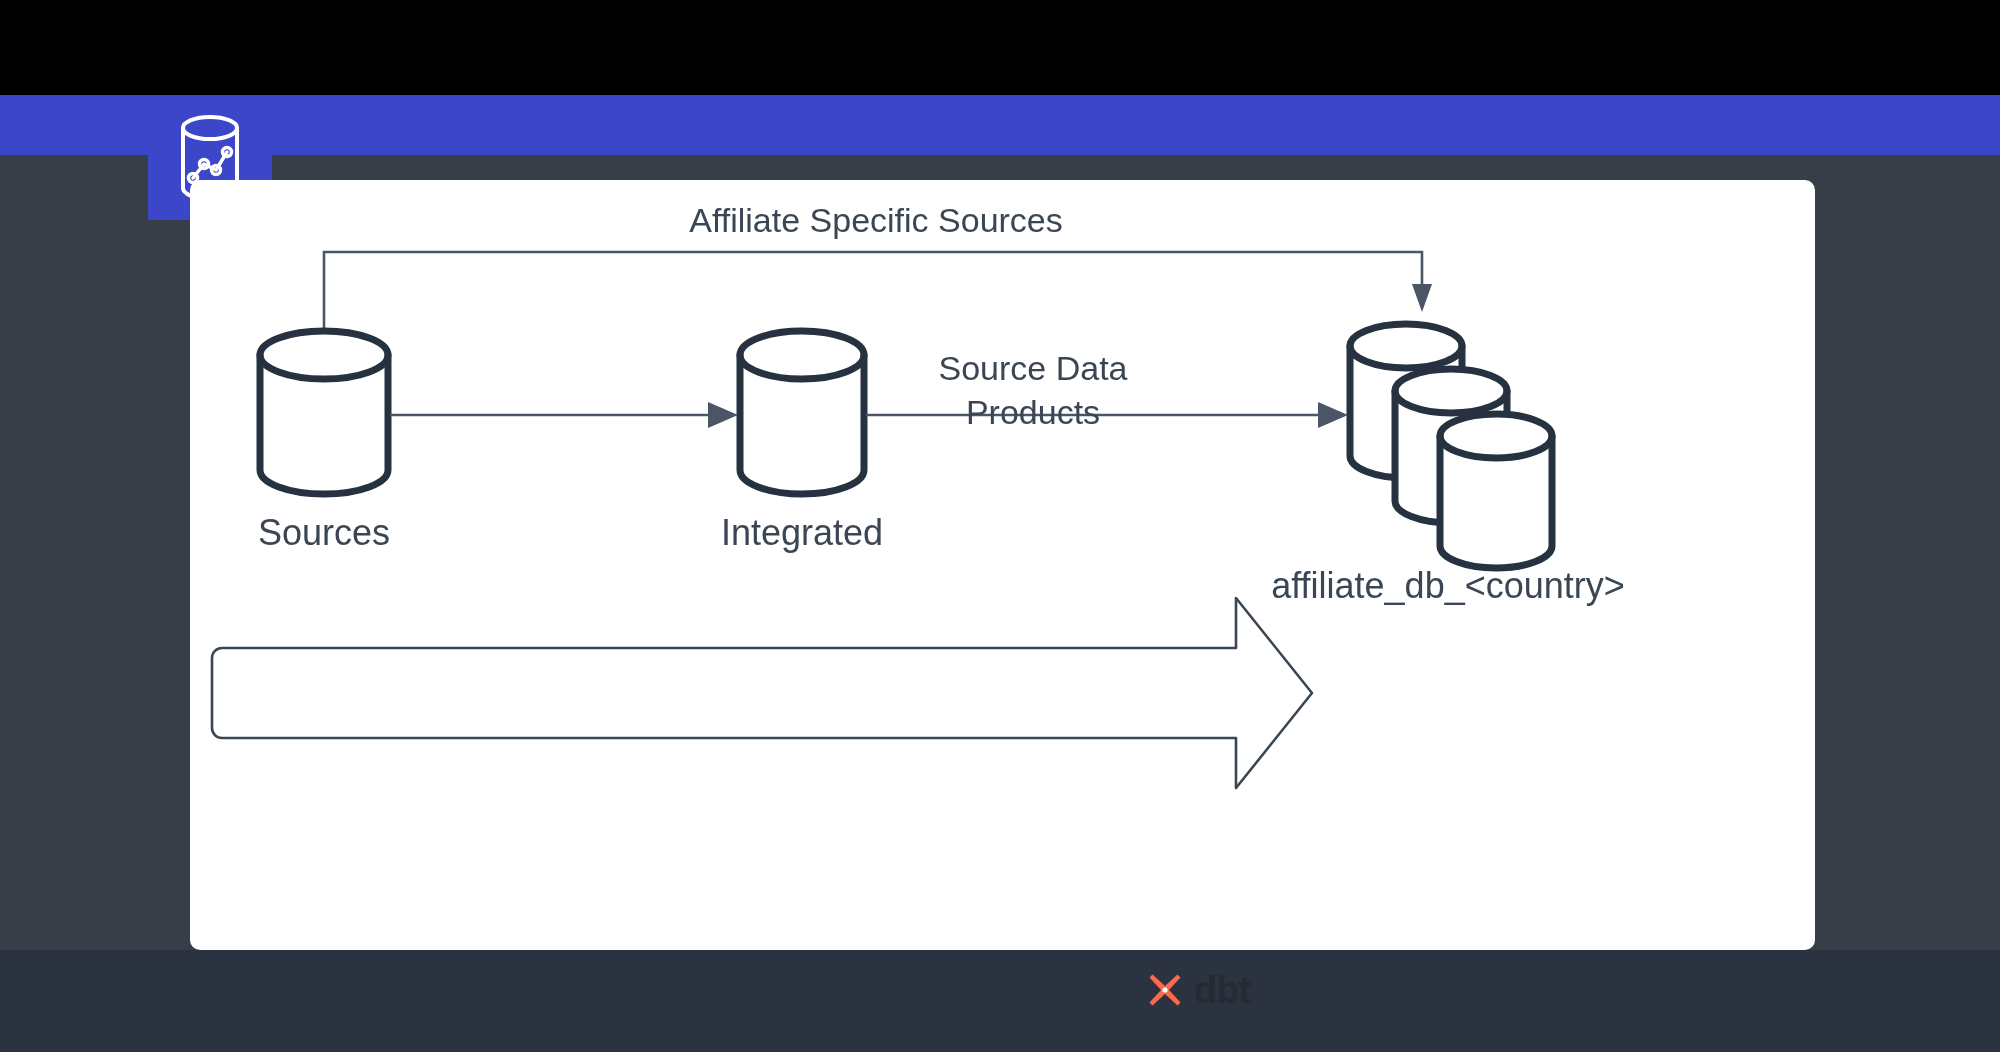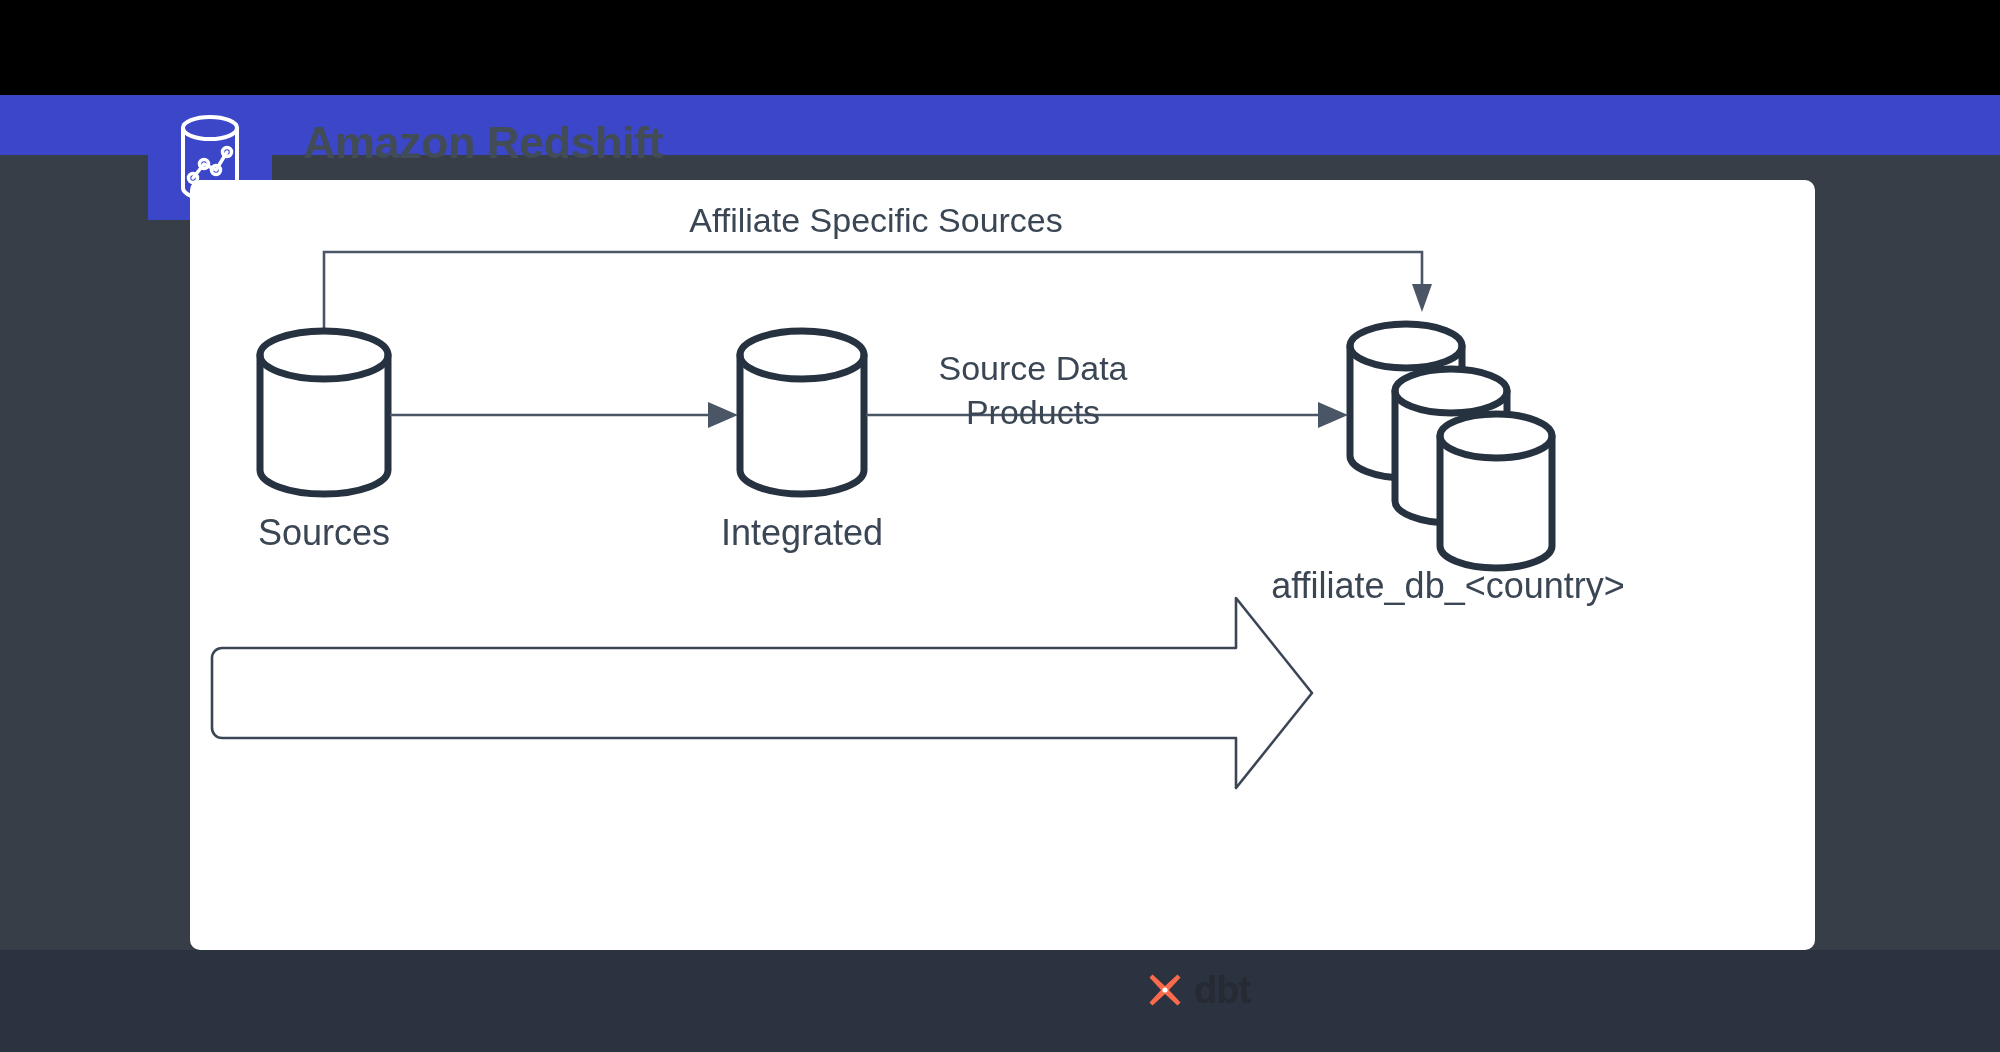--- a/index.html
+++ b/index.html
@@ -163,21 +163,20 @@
       <path d="M63 16 L63 76" fill="none" stroke="#FFFFFF" stroke-width="4" stroke-linecap="round"></path>
       <path d="M9 76 A27 11 0 0 0 63 76" fill="none" stroke="#FFFFFF" stroke-width="4"></path>
       <path d="M19 66 L30 52 L42 58 L53 40" fill="none" stroke="#FFFFFF" stroke-width="3.5" stroke-linecap="round" stroke-linejoin="round"></path>
       <circle cx="19" cy="66" r="4.5" fill="none" stroke="#FFFFFF" stroke-width="3.5"></circle>
       <circle cx="30" cy="52" r="4.5" fill="none" stroke="#FFFFFF" stroke-width="3.5"></circle>
       <circle cx="42" cy="58" r="4.5" fill="none" stroke="#FFFFFF" stroke-width="3.5"></circle>
       <circle cx="53" cy="40" r="4.5" fill="none" stroke="#FFFFFF" stroke-width="3.5"></circle>
     </svg>
   </div>
 
-  <div class="brand-title">Amazon Redshift</div>
 
   <div class="diagram-card">
 
     <svg class="diagram-svg" viewBox="0 0 1625 770">
 
       <g>
         <path class="flow" d="M 134 152 L 134 72 L 1232 72 L 1232 110"></path>
         <polygon class="flow-head" points="1232,132 1222,104 1242,104"></polygon>
       </g>
 

